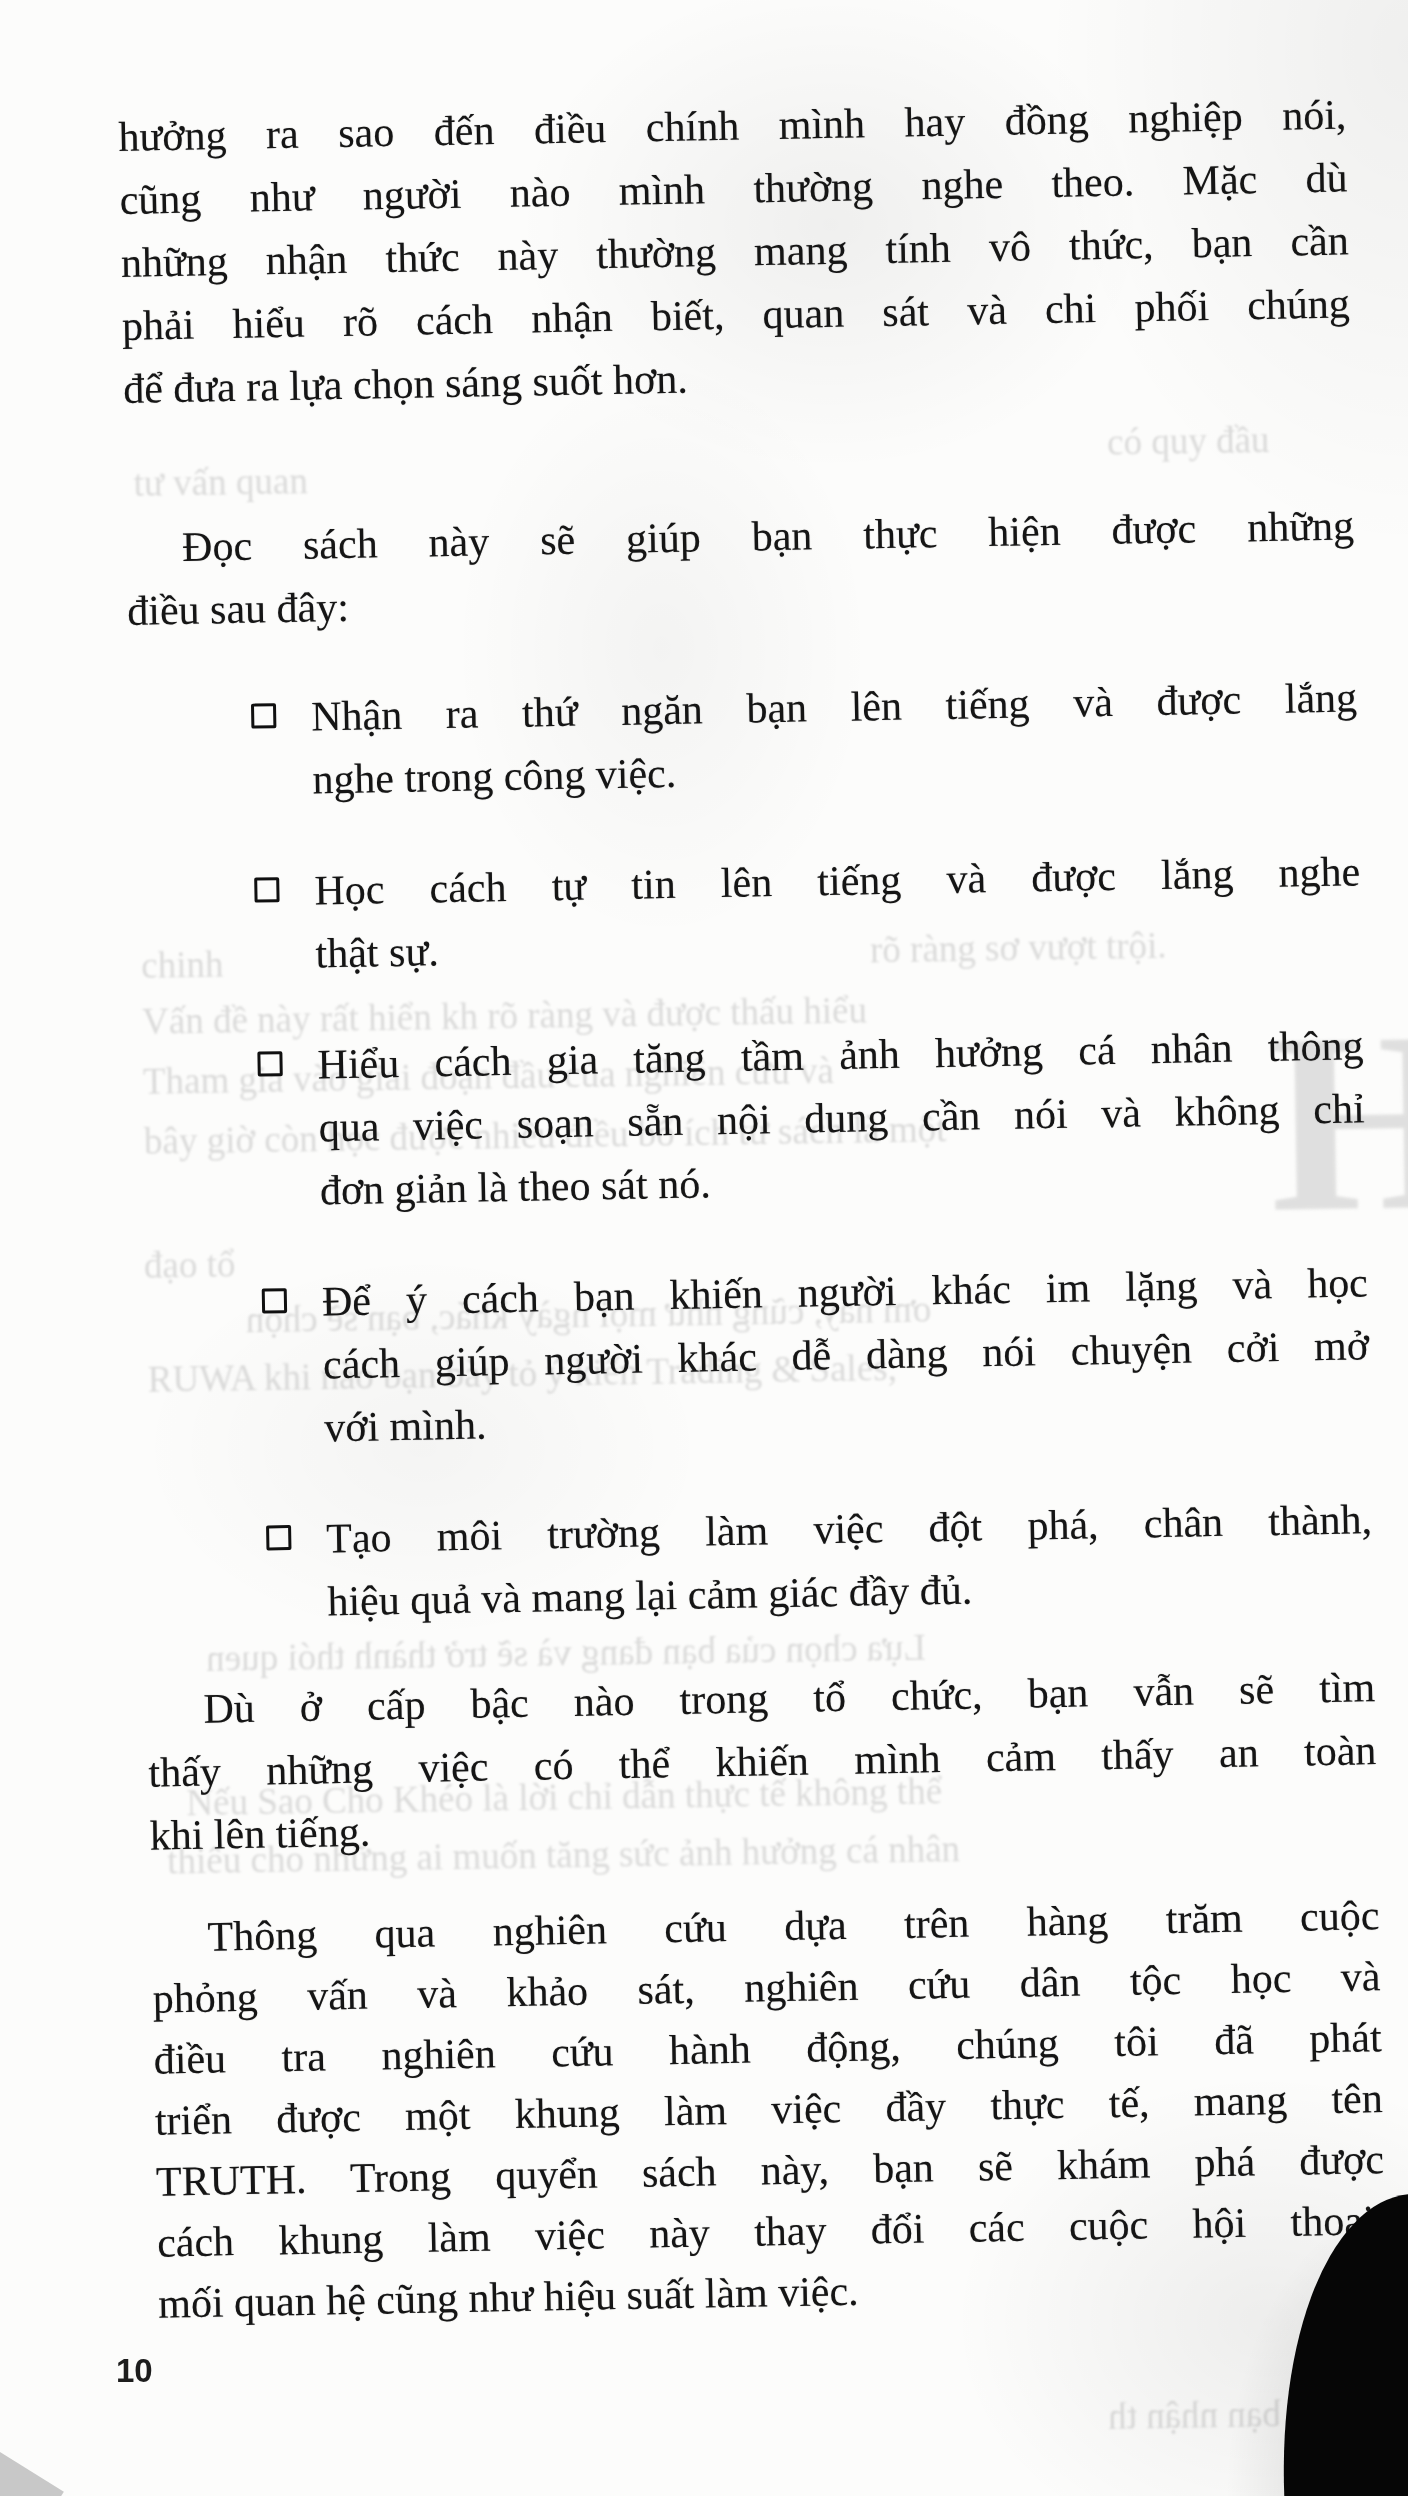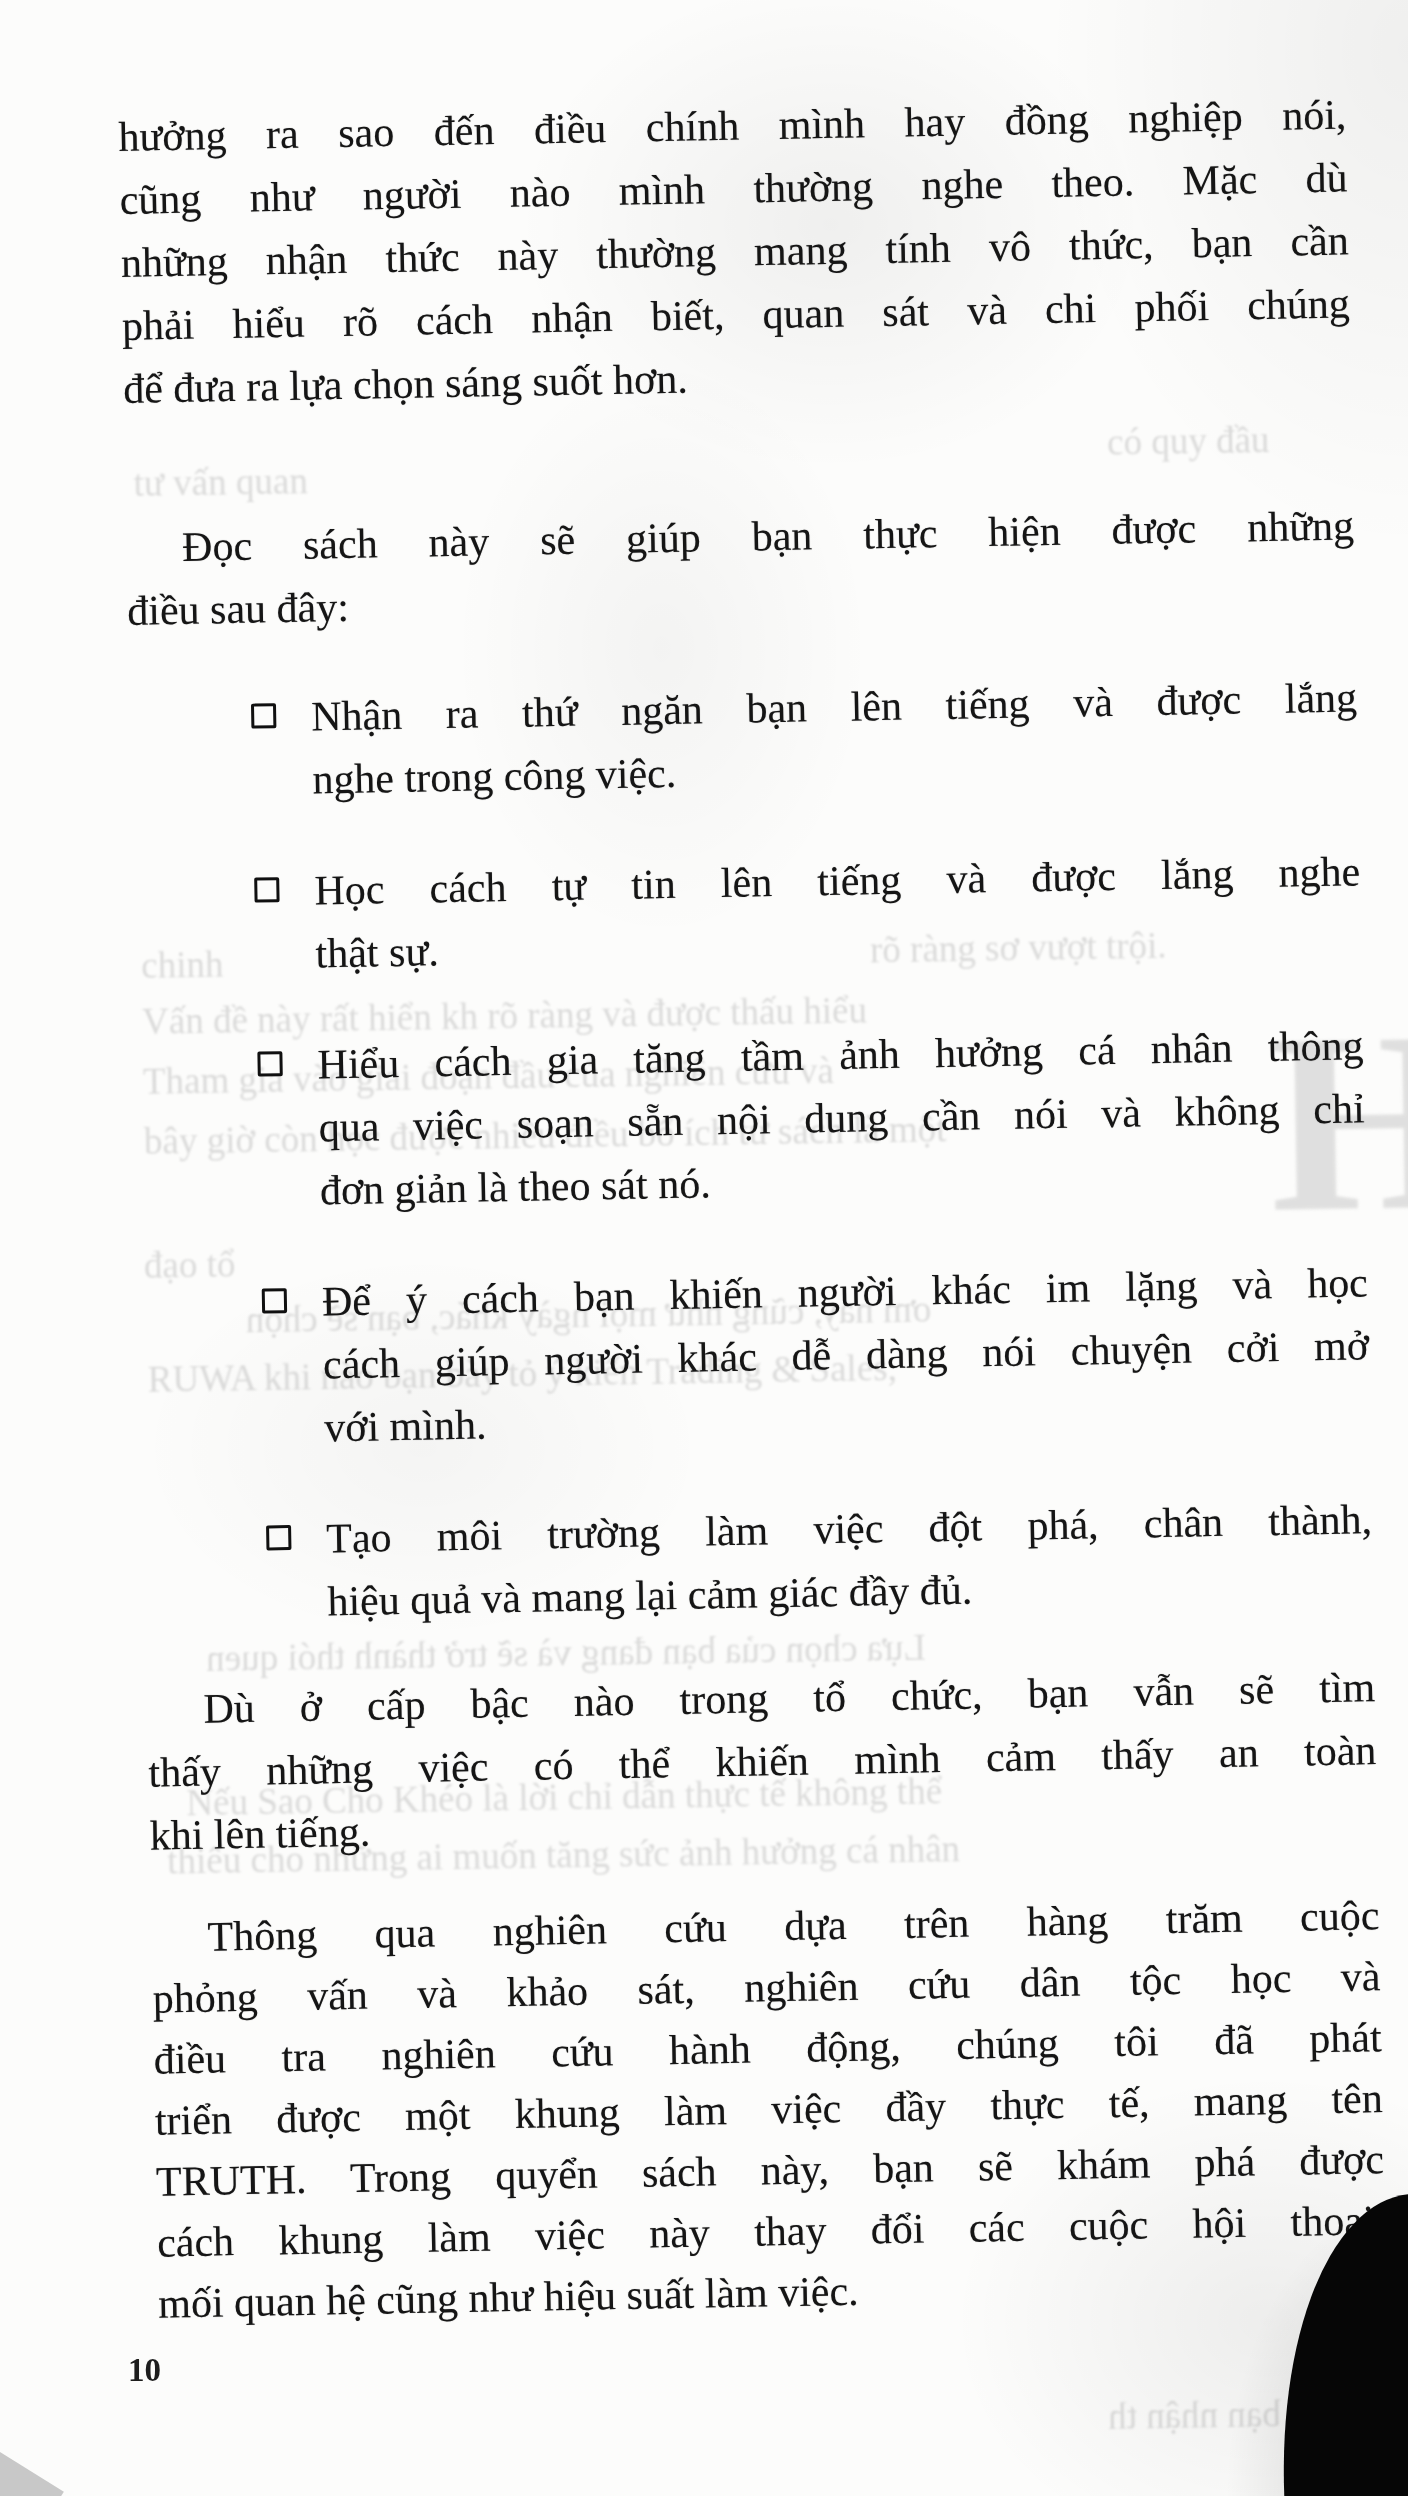--- a/index.html
+++ b/index.html
@@ -67,22 +67,22 @@
     position:absolute;right:0;bottom:0;width:260px;height:420px;
     background:radial-gradient(260px 420px at 100% 100%, rgba(0,0,0,0.18), transparent 70%);
     pointer-events:none;
   }
   .edge-bl{
     position:absolute;left:-26px;bottom:-30px;width:80px;height:60px;
     background:#8a8a8a;opacity:0.45;transform:rotate(32deg);
   }
   
   .page-number{
-    position:absolute;left:128px;top:2352px;
-    font-family:Liberation Serif, serif;
+    position:absolute;left:116px;top:2352px;
+    font-family:Liberation Sans, sans-serif;
     font-weight:600;font-size:33px;color:#1d1d1d;
   }
 </style>
 </head>
 <body>
 
 <div class="page">
 
   <div class="ghost-layer" id="ghost-layer">
     <div class="ghost-h">H</div>

